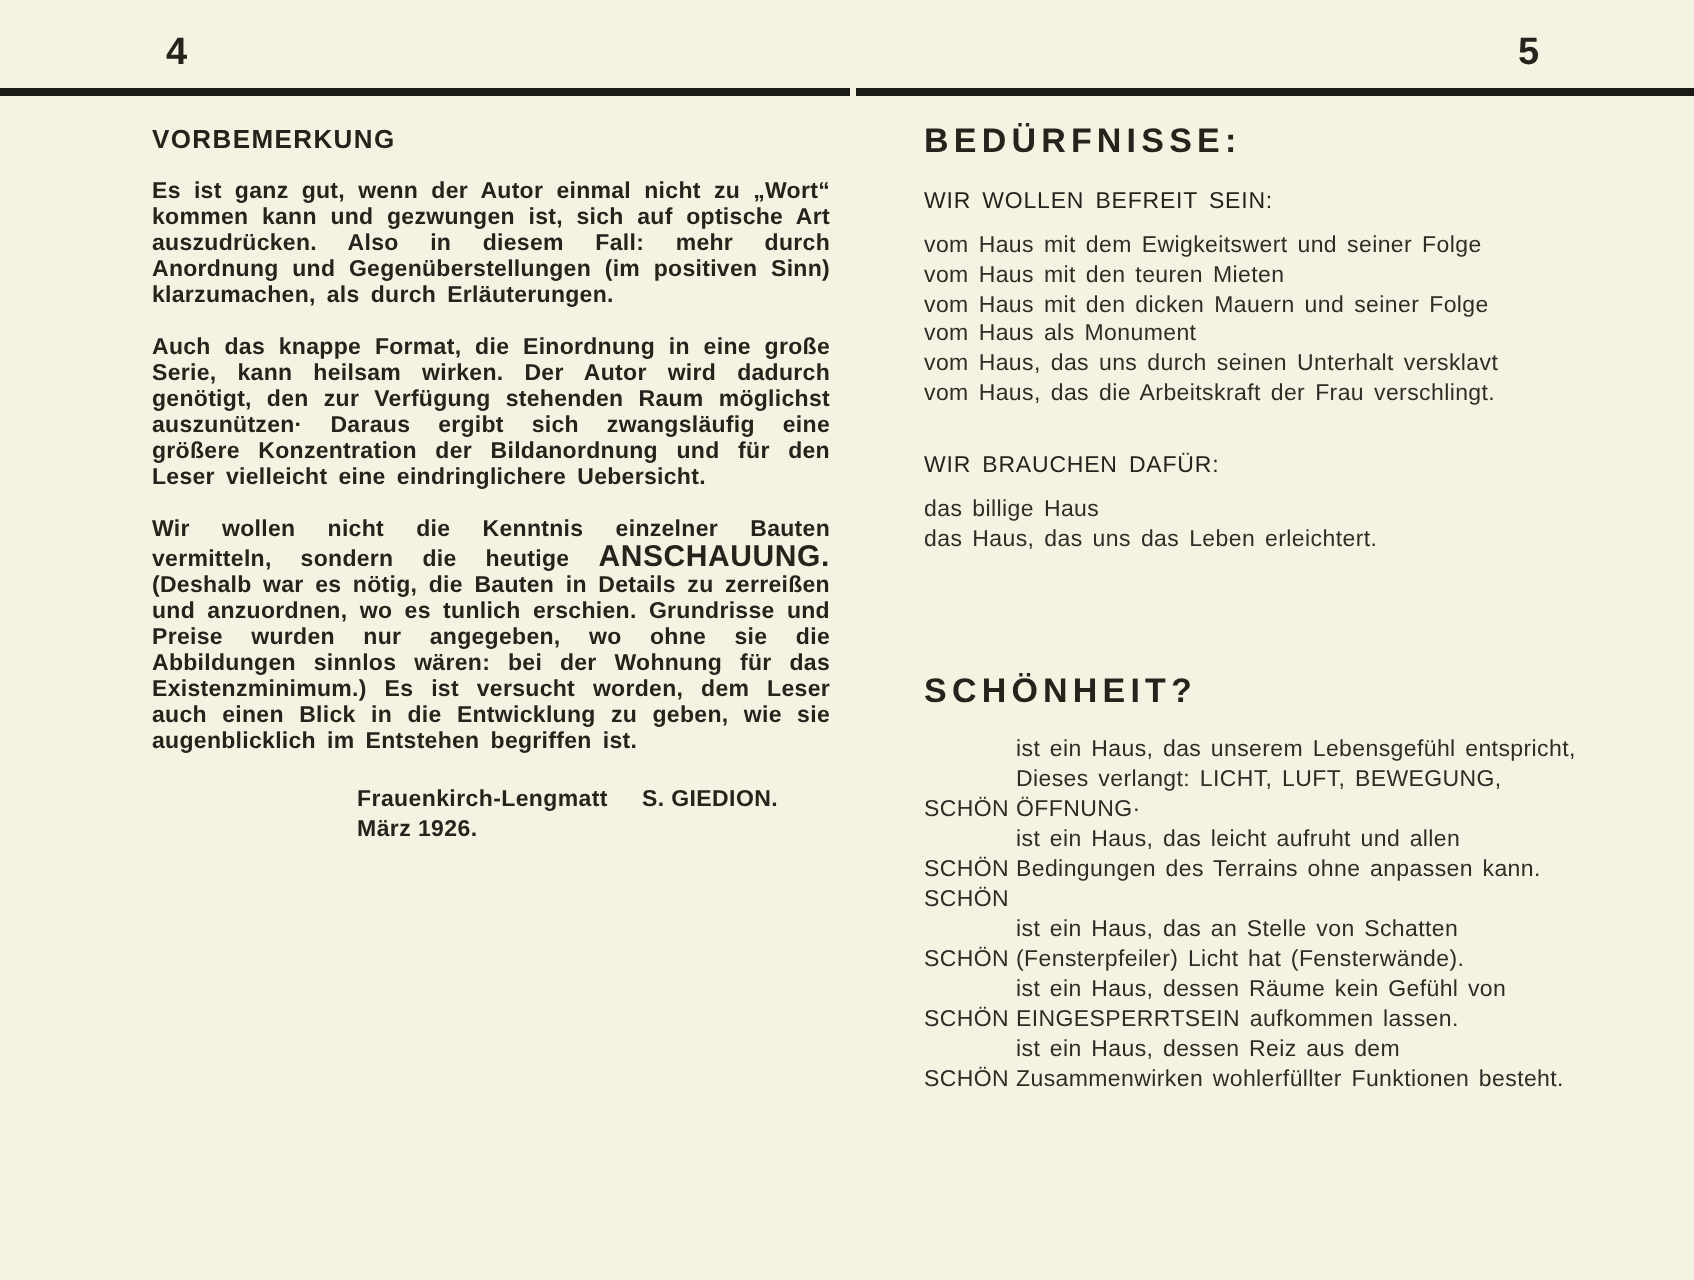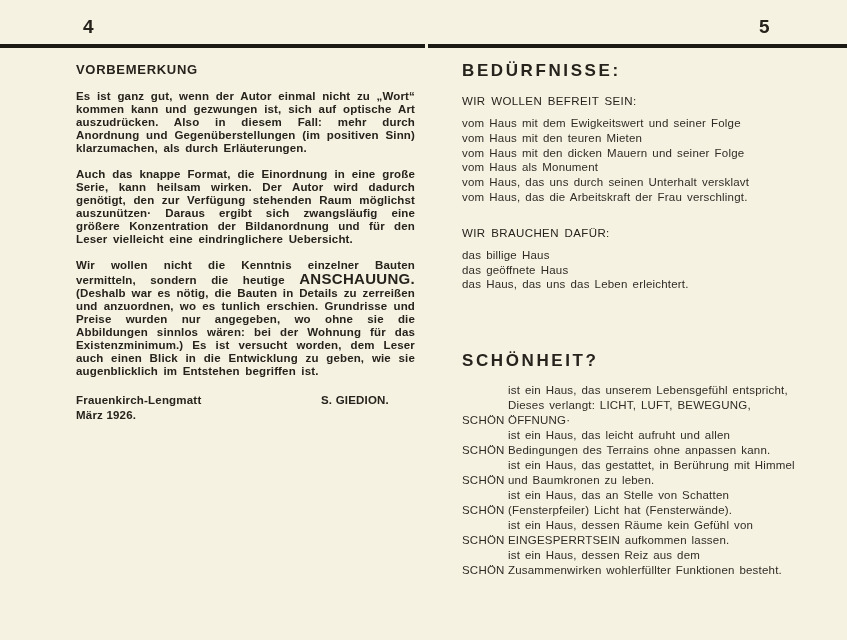--- a/index.html
+++ b/index.html
@@ -40,24 +40,25 @@
     margin-bottom: 13px;
   }
   .body-j {
     font-size: 11.5px; font-weight: bold; line-height: 13px;
     text-align: justify;
     word-spacing: 2.2px; letter-spacing: 0.15px;
     margin: 0 0 13px 0;
   }
   .emph { font-size: 15px; letter-spacing: 0.3px; }
   .signature {
-    display: flex; justify-content: space-between; align-items: flex-start;
+    display: flex; justify-content: flex-end; align-items: flex-start;
     font-size: 11.5px; font-weight: bold; line-height: 15px;
     margin-top: 15px; padding-right: 26px;
     letter-spacing: 0.2px;
+    gap: 17px;
   }
 
   
   .col-right {
     position: absolute; left: 462px; top: 62px; width: 333px;
     color: var(--ink_light);
   }
   .h-big {
     font-size: 17px; font-weight: bold; letter-spacing: 2.6px;
     color: var(--ink);
@@ -126,41 +127,39 @@
         <div class="plain-line">vom Haus, das uns durch seinen Unterhalt versklavt</div>
 
         <div class="plain-line">vom Haus, das die Arbeitskraft der Frau verschlingt.</div>
       </div>
 
     <div class="h-sub sub2">WIR BRAUCHEN DAFÜR:</div>
     <div>
 
         <div class="plain-line">das billige Haus</div>
 
-        <div class="plain-line">das geöffnete Haus</div>
 
         <div class="plain-line">das Haus, das uns das Leben erleichtert.</div>
       </div>
 
     <div class="h-big h2">SCHÖNHEIT?</div>
     <div class="schoen-list">
 
         <div class="schoen-item">
           <span class="schoen-label">SCHÖN</span>
           <span class="schoen-text">ist ein Haus, das unserem Lebensgefühl entspricht, Dieses verlangt: LICHT, LUFT, BEWEGUNG, ÖFFNUNG·</span>
         </div>
 
         <div class="schoen-item">
           <span class="schoen-label">SCHÖN</span>
           <span class="schoen-text">ist ein Haus, das leicht aufruht und allen Bedingungen des Terrains ohne anpassen kann.</span>
         </div>
 
         <div class="schoen-item">
           <span class="schoen-label">SCHÖN</span>
-          <span class="schoen-text">ist ein Haus, das gestattet, in Berührung mit Himmel und Baumkronen zu leben.</span>
         </div>
 
         <div class="schoen-item">
           <span class="schoen-label">SCHÖN</span>
           <span class="schoen-text">ist ein Haus, das an Stelle von Schatten (Fensterpfeiler) Licht hat (Fensterwände).</span>
         </div>
 
         <div class="schoen-item">
           <span class="schoen-label">SCHÖN</span>
           <span class="schoen-text">ist ein Haus, dessen Räume kein Gefühl von EINGESPERRTSEIN aufkommen lassen.</span>

